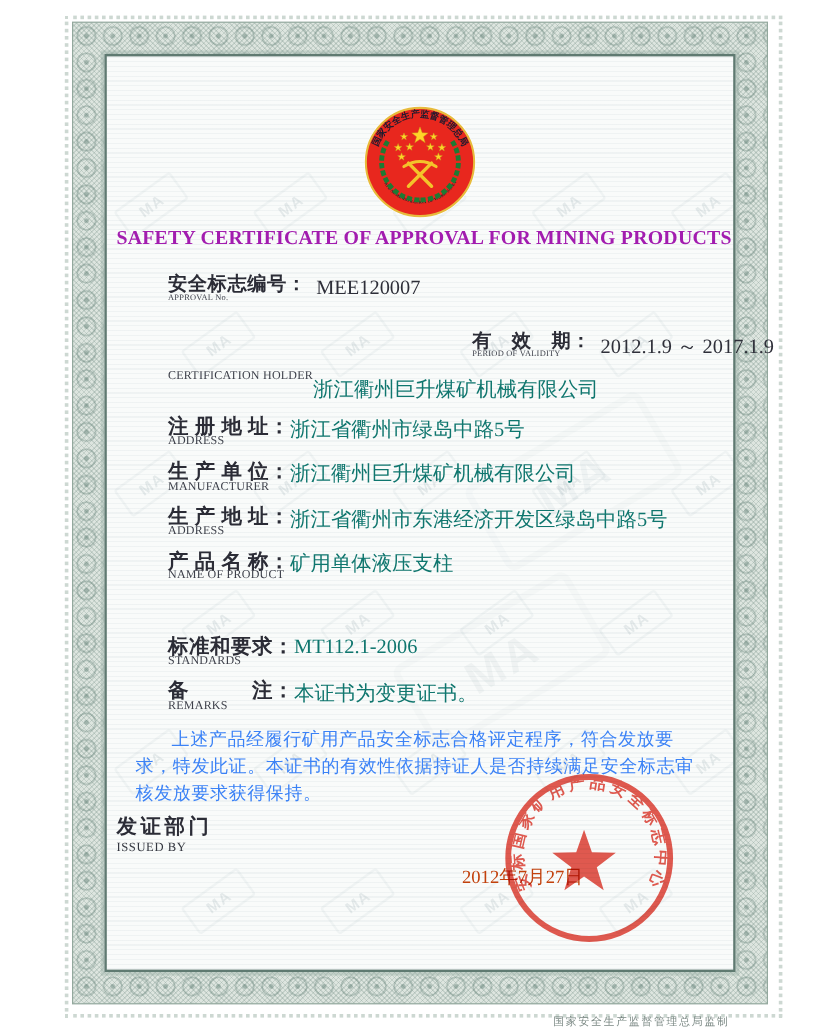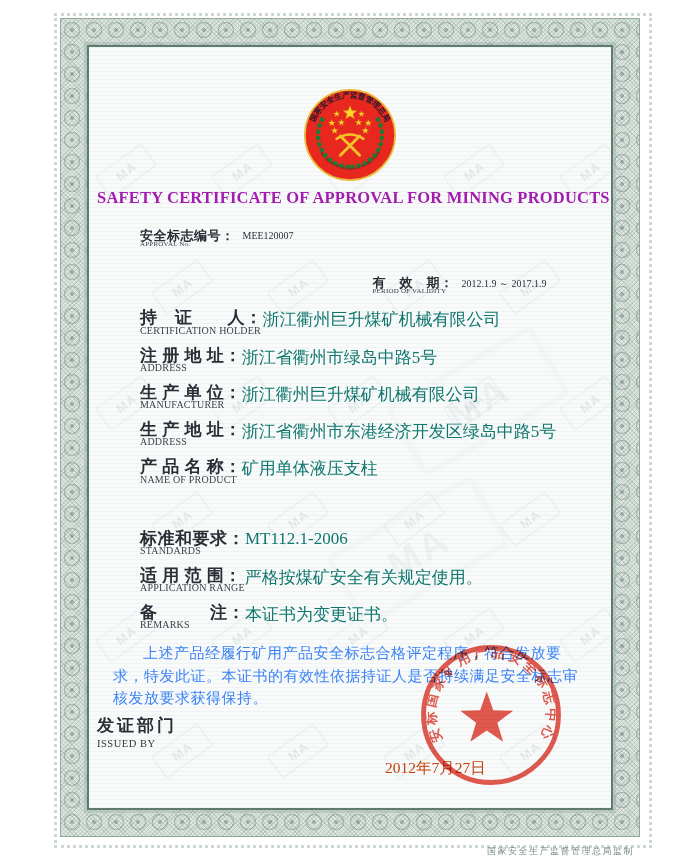--- a/index.html
+++ b/index.html
@@ -40,23 +40,23 @@
 
   .title{margin-top:9px;text-align:center;font-size:31px;font-weight:bold;color:#26262e;
          letter-spacing:11px;text-indent:11px;white-space:nowrap;}
   .subtitle{margin-top:5px;text-align:center;font-size:16.5px;font-weight:bold;color:#a21caf;
             letter-spacing:0.2px;white-space:nowrap;}
 
   .rows{margin-top:20px;padding-left:43px;}
   .hdr-row{display:flex;margin-bottom:12px;}
   .hdr-row .grp{display:flex;}
   .hdr-row .lbl{flex:0 0 auto;}
-  .hdr-row .zh{font-size:13px;font-weight:bold;white-space:nowrap;font-family:Liberation Serif, serif;}
+  .hdr-row .zh{font-size:16px;font-weight:bold;white-space:nowrap;font-family:Liberation Serif, serif;}
   .hdr-row .en{font-size:7px;}
-  .hdr-row .val{font-size:10px;padding:2px 0 0 8px;white-space:nowrap;}
+  .hdr-row .val{font-size:17px;padding:2px 0 0 8px;white-space:nowrap;}
   .hdr-row .grp.first .val{min-width:118px;}
   .hdr-row .grp.second{margin-left:12px;margin-top:47px;}
 
   .kv{display:flex;align-items:flex-start;margin-bottom:9px;}
   .kv .lbl{flex:0 0 98px;}
   .zh{font-size:17px;font-weight:bold;letter-spacing:.5px;white-space:nowrap;line-height:1.25;color:#2b2c36;}
   .en{font-size:10px;color:#3c3f49;margin-top:-3px;white-space:nowrap;line-height:1;letter-spacing:.2px;}
   .kv .val{font-size:17px;padding-top:1px;white-space:nowrap;color:#0f766e;}
 
   .rows-gap{height:34px;}
@@ -65,21 +65,21 @@
                text-indent:2em;letter-spacing:.5px;color:#3b82f6;}
 
   .issuer{margin-top:4px;}
   .issuer .zh-big{font-size:17px;font-weight:bold;letter-spacing:3px;color:#2b2c36;}
   .issuer .en-small{font-size:10.5px;letter-spacing:.5px;margin-top:1px;color:#33363f;}
   .issue-date{margin-top:9px;padding-left:288px;font-size:15.5px;color:#c2410c;white-space:nowrap;}
 
   .stamp{position:absolute;left:416px;top:640px;width:150px;height:150px;
          opacity:.84;mix-blend-mode:multiply;}
 
-  .imprint{position:absolute;left:487px;top:845px;font-size:9px;letter-spacing:1.5px;
+  .imprint{position:absolute;left:461px;top:845px;font-size:9px;letter-spacing:1.5px;
            color:#63736e;opacity:.85;white-space:nowrap;}
 </style>
 </head>
 <body>
 
 <div class="page">
 
   <div class="lace"></div>
   <div class="band"></div>
   <div class="paper"></div>
@@ -166,21 +166,20 @@
           <div class="lbl">
             <div class="zh">有　效　期：</div>
             <div class="en">PERIOD OF VALIDITY</div>
           </div>
           <div class="val">2012.1.9 ～ 2017.1.9</div>
         </div>
       </div>
 
       <div class="kv">
         <div class="lbl">
-          <div class="zh">持　证　　人：</div>
           <div class="en">CERTIFICATION HOLDER</div>
         </div>
         <div class="val">浙江衢州巨升煤矿机械有限公司</div>
       </div>
 
       <div class="kv">
         <div class="lbl">
           <div class="zh">注 册 地 址：</div>
           <div class="en">ADDRESS</div>
         </div>
@@ -215,27 +214,20 @@
       <div class="rows-gap"></div>
 
       <div class="kv">
         <div class="lbl">
           <div class="zh">标准和要求：</div>
           <div class="en">STANDARDS</div>
         </div>
         <div class="val">MT112.1-2006</div>
       </div>
 
-      <div class="kv">
-        <div class="lbl">
-          <div class="zh">适 用 范 围：</div>
-          <div class="en">APPLICATION RANGE</div>
-        </div>
-        <div class="val">严格按煤矿安全有关规定使用。</div>
-      </div>
 
       <div class="kv">
         <div class="lbl">
           <div class="zh">备　　　注：</div>
           <div class="en">REMARKS</div>
         </div>
         <div class="val">本证书为变更证书。</div>
       </div>
 
     </div>

